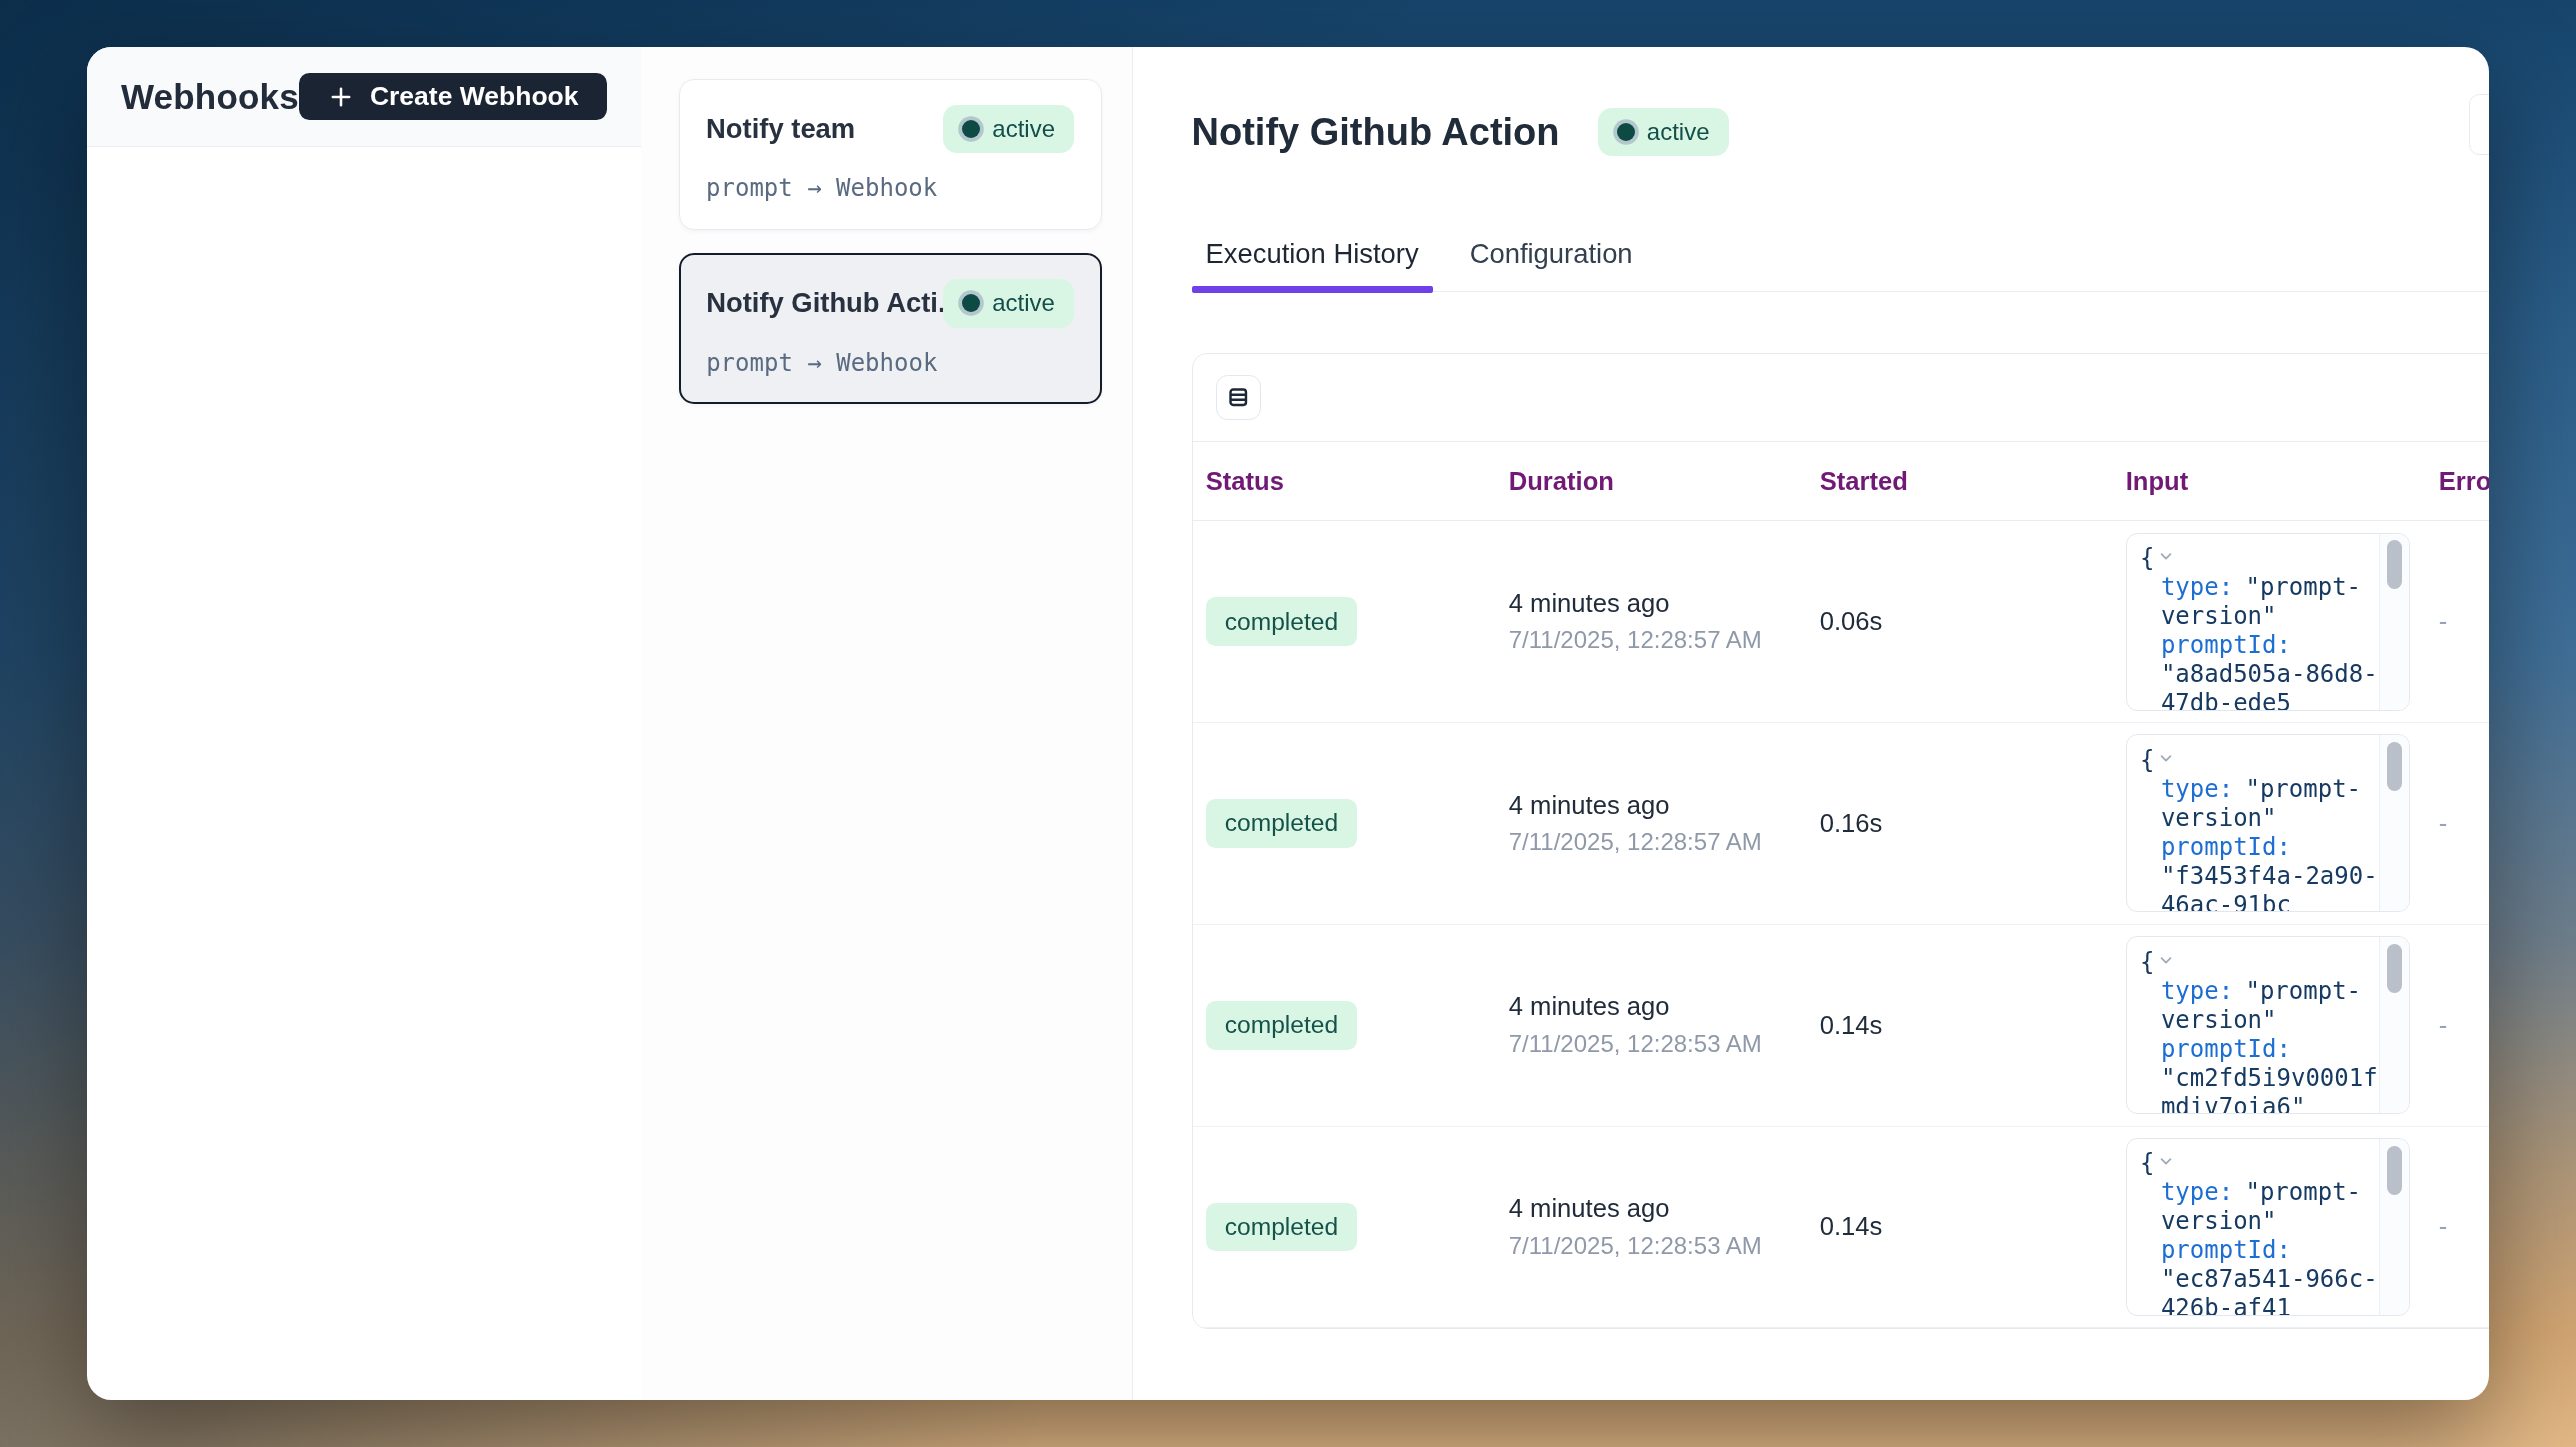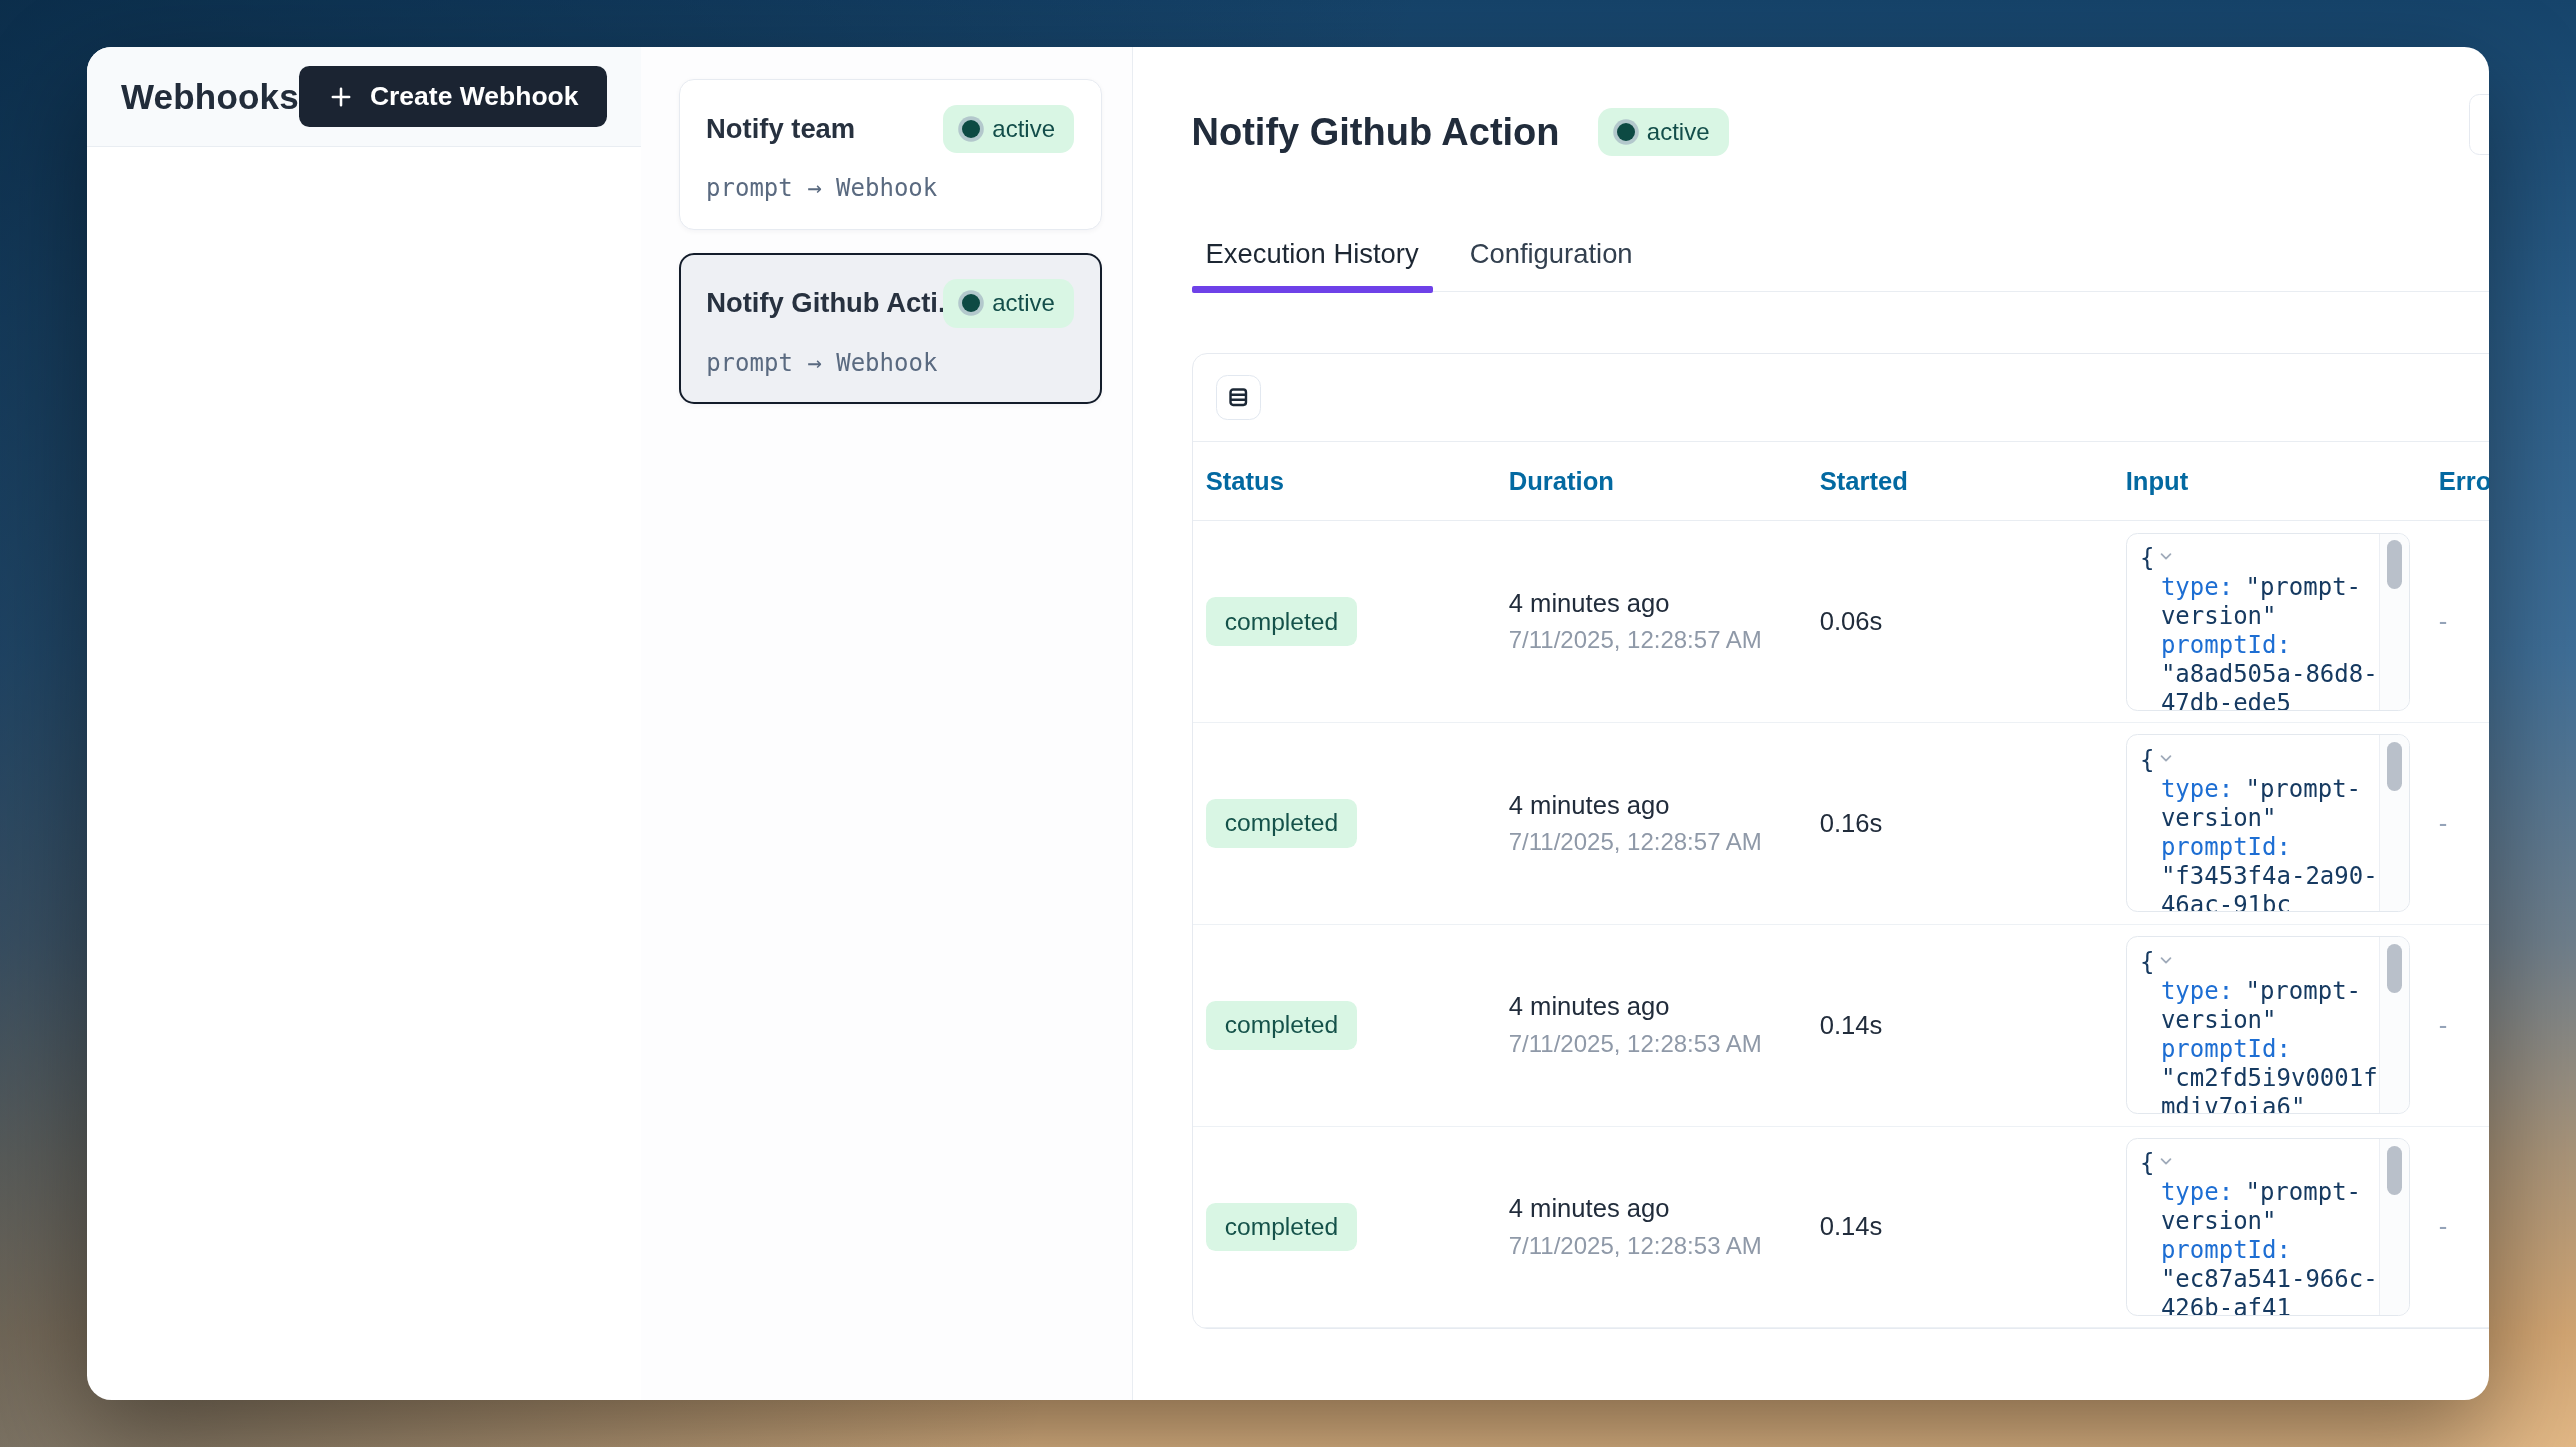--- a/index.html
+++ b/index.html
@@ -16,21 +16,21 @@
     box-shadow:0 38px 104px rgba(0,0,0,.42);
     display:flex; flex-direction:row;
   }
   
   .topbar{
     height:100px; flex:0 0 auto; background:#f8fafc; border-bottom:1.9px solid #e9edf2;
     display:flex; align-items:center; justify-content:space-between; padding:0 34px;
   }
   .app-title{ font-size:35px; font-weight:700; color:#222c3a; letter-spacing:0.2px; }
   .btn-primary{
-    display:flex; align-items:center; gap:15px; height:61px; padding:0 28px;
+    display:flex; align-items:center; gap:15px; height:47px; padding:0 28px;
     background:#1b2432; color:#fff; border:none; border-radius:10.4px;
     font-size:26.5px; font-weight:600; font-family:inherit; cursor:pointer;
   }
   
   .split{ flex:1; display:flex; min-height:0; }
   .sidebar{
     width:492px; flex:0 0 auto; border-right:1.9px solid #e9edf2; padding:32px 30px 0 38px;
     background:#fdfdfe;
   }
   .hook-card{
@@ -77,21 +77,21 @@
   }
   
   .table-card{ margin-top:61px; border:1.9px solid #e6eaf0; border-radius:15px; overflow:hidden; background:#fff; }
   .table-toolbar{ padding:21px 23px; border-bottom:1.9px solid #e9edf2; }
   .icon-btn{
     width:45px; height:45px; border:1.9px solid #e2e8f0; border-radius:11.4px; background:#fff;
     display:flex; align-items:center; justify-content:center; cursor:pointer;
   }
   .tgrid{ display:grid; grid-template-columns:303px 311px 306px 313px 310px 1fr; }
   .thead{ border-bottom:1.9px solid #e9edf2; }
-  .th{ padding:24.6px 17px 24.6px 13.2px; font-size:25.6px; font-weight:600; color:#0369a1; }
+  .th{ padding:24.6px 17px 24.6px 13.2px; font-size:25.6px; font-weight:600; color:#701a75; }
   .trow{ border-bottom:1.9px solid #edf1f5; min-height:198px; align-items:center; }
   .trow:last-child{ border-bottom:1.9px solid #edf1f5; }
   .td{ padding:11.4px 17px 11.4px 13.2px; font-size:25.6px; color:#212c3b; }
   .badge-completed{
     display:inline-block; background:#d9f6e4; color:#15524a; font-size:24.6px;
     padding:10.4px 19px; border-radius:9.5px;
   }
   .started-rel{ font-size:25.6px; color:#212c3b; margin-bottom:8.5px; }
   .started-abs{ font-size:24px; color:#8f99a8; }
   .dash{ color:#94a3b8; }

